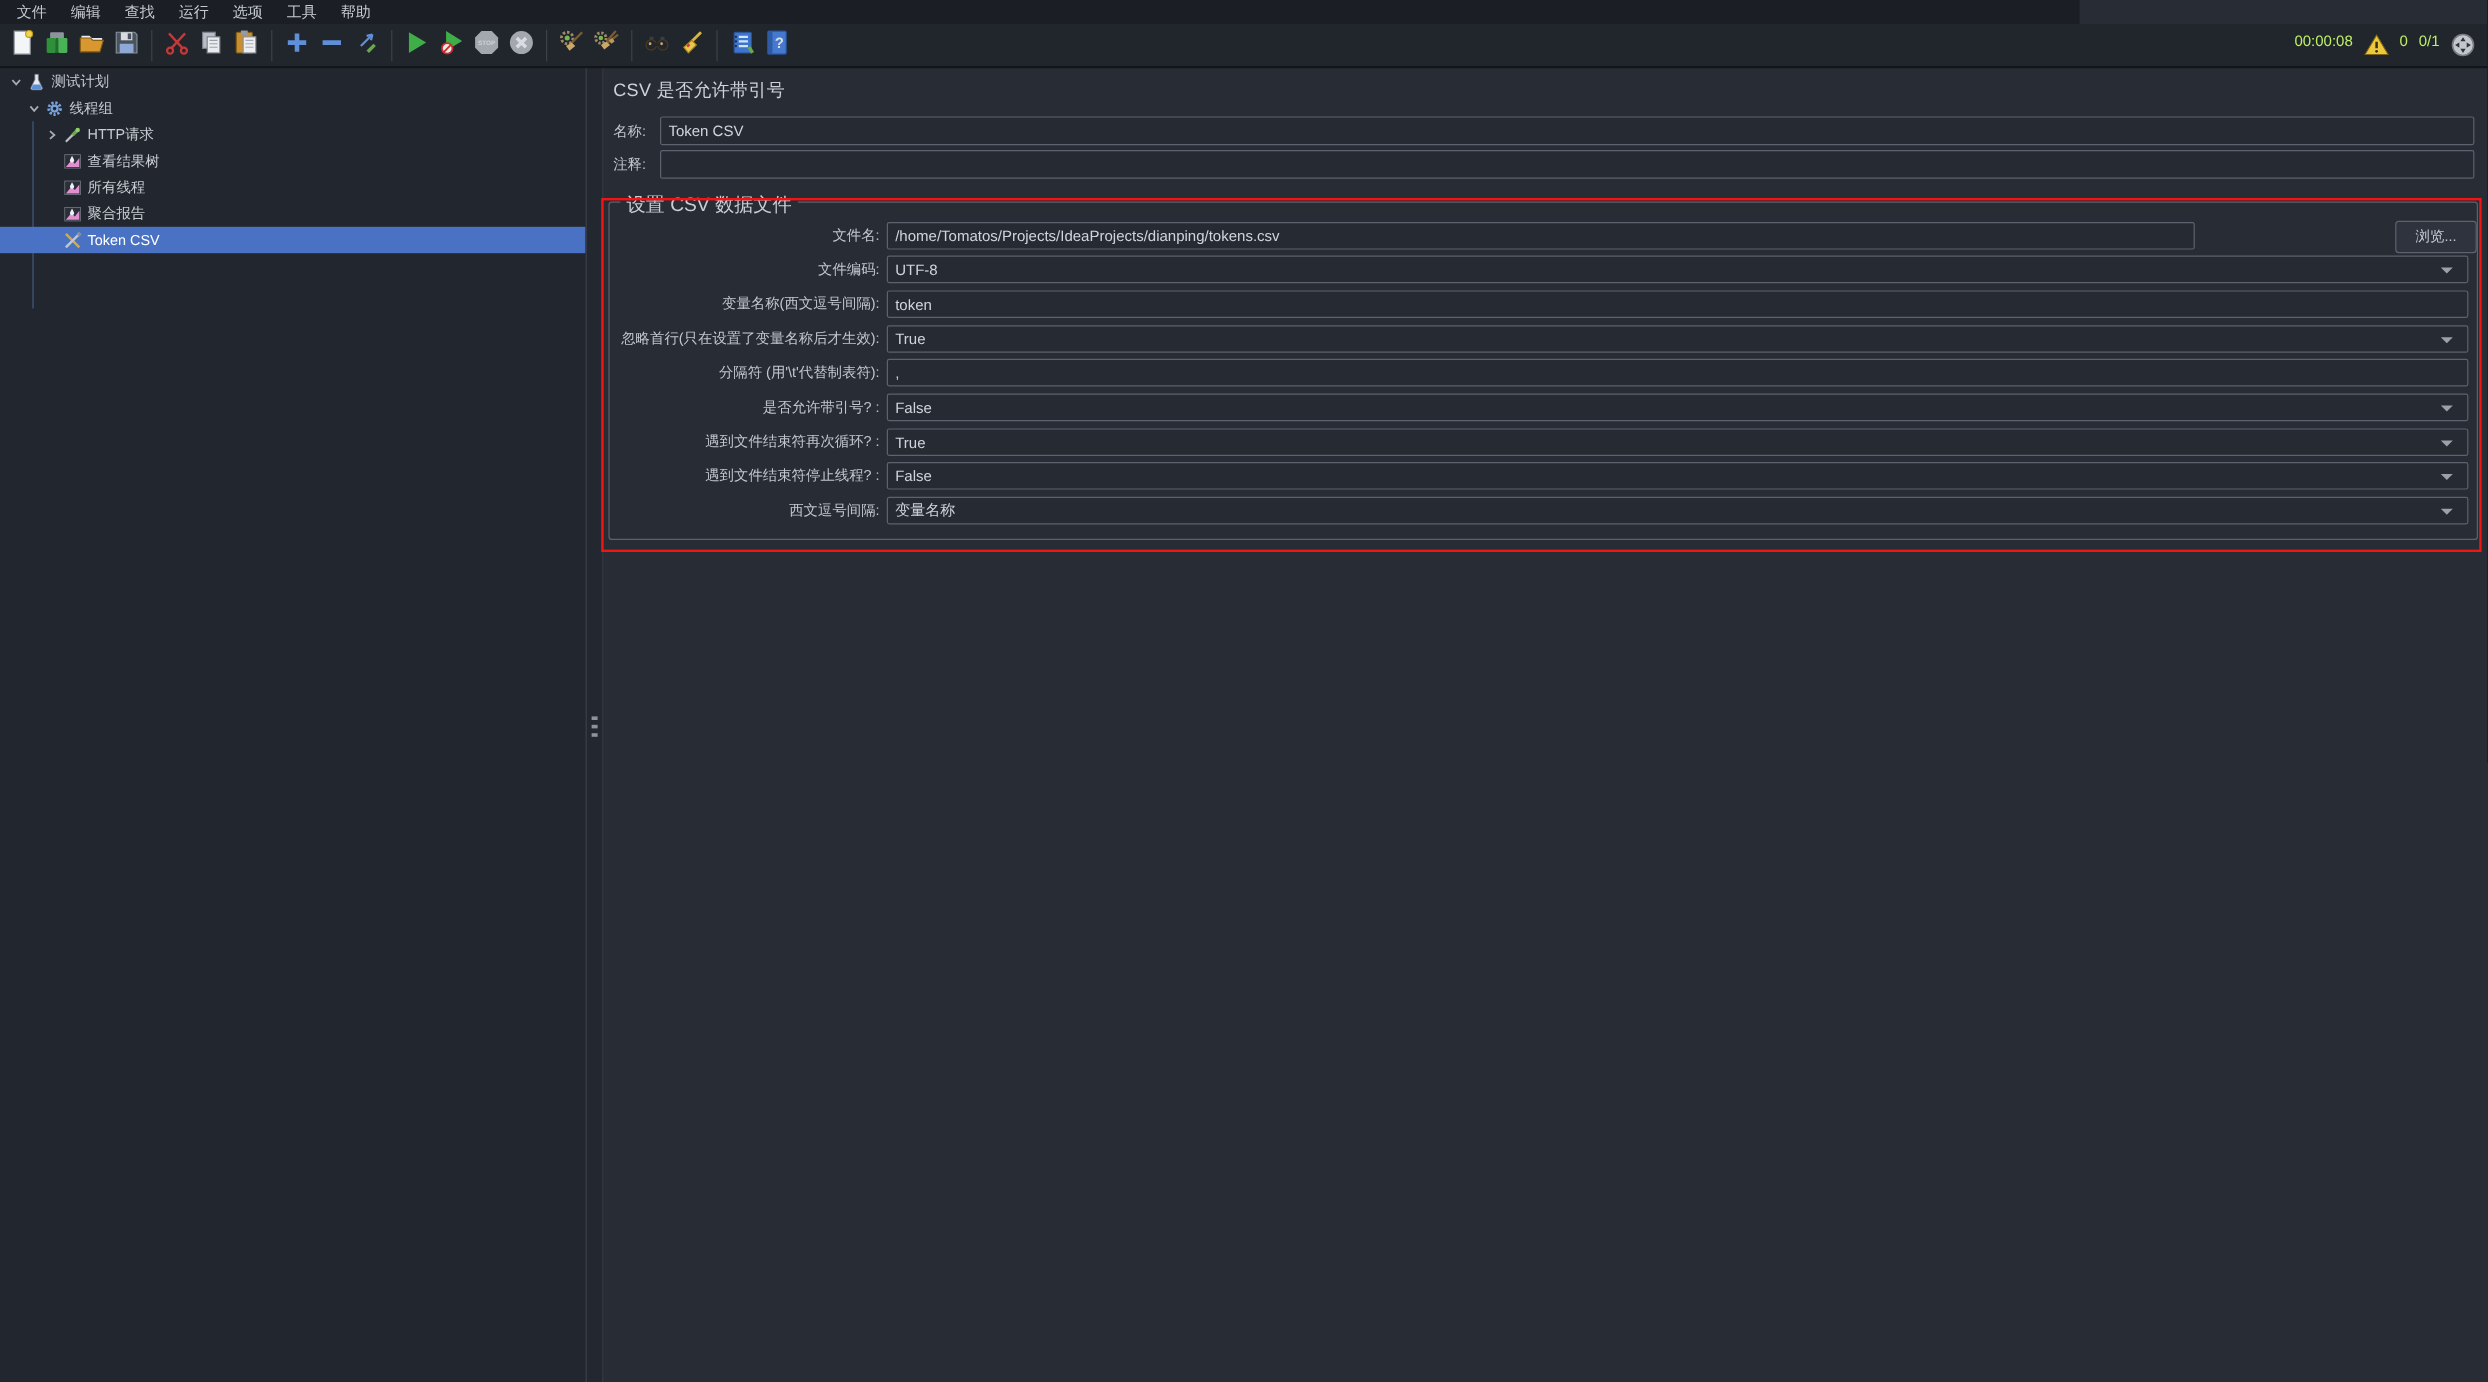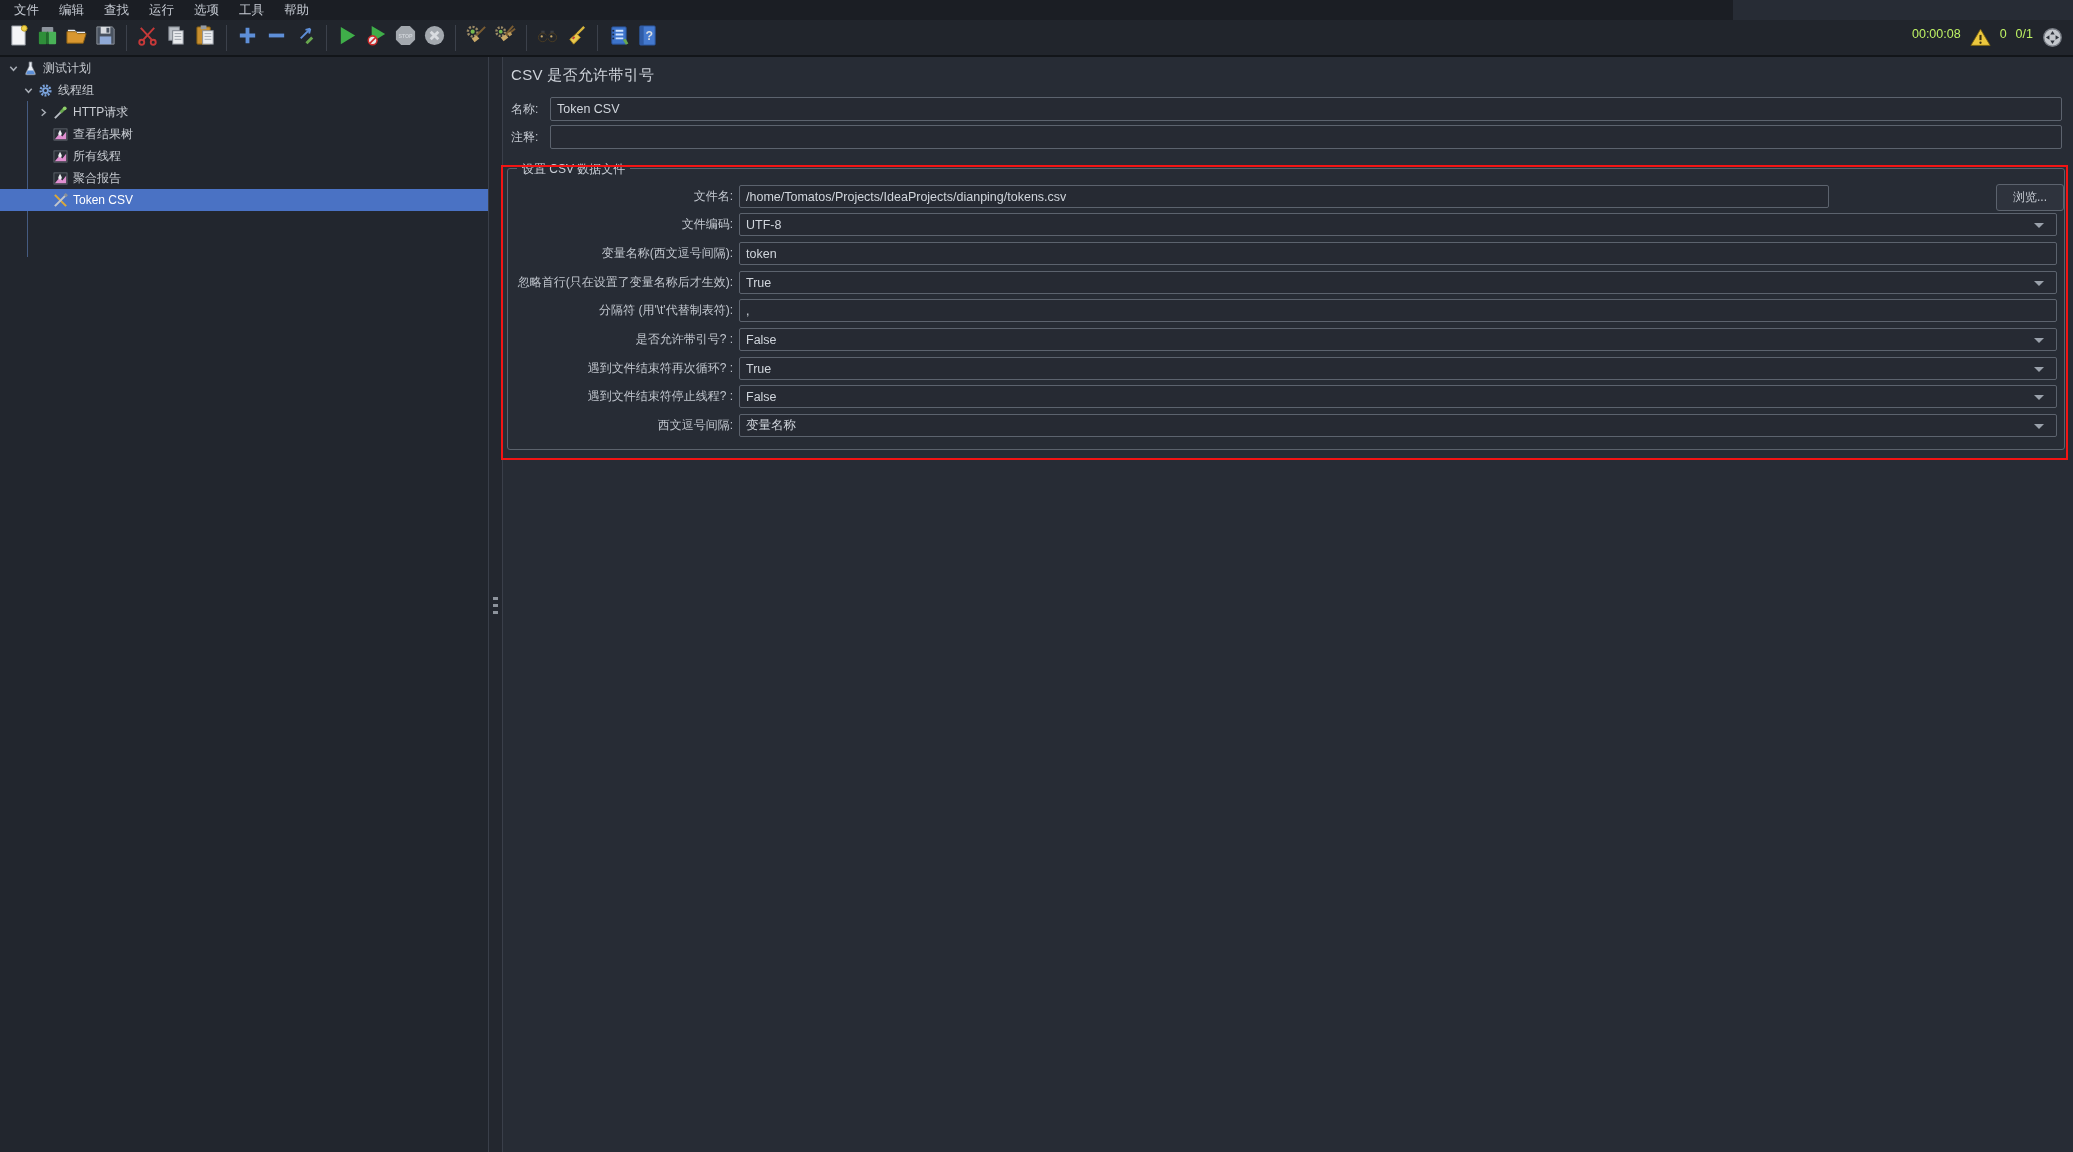--- a/index.html
+++ b/index.html
@@ -45,21 +45,21 @@
        color:#d0d5dc;font-size:12.5px;font-family:"Liberation Sans",sans-serif;
        padding:0 6px;box-sizing:border-box;outline:none;}
   #name-label{left:511px;top:97px;text-align:center;}
   #name-input{left:550px;top:97px;width:1512px;}
   #comment-label{left:511px;top:125px;}
   #comment-input{left:550px;top:125px;width:1512px;}
 
   #groupbox{position:absolute;left:507px;top:168px;width:1556px;height:280px;
             border:1px solid #5b626c;border-radius:3px;}
   #group-title{position:absolute;left:517px;top:161px;background:#272c35;padding:0 5px;
-               font-size:12px;color:#c9ced6;}
+               font-size:16px;color:#c9ced6;}
 
   .row-label{position:absolute;left:509px;width:224px;text-align:right;font-size:12px;
              color:#c2c7cf;line-height:23px;}
   .row-field{position:absolute;left:739px;width:1318px;height:23px;background:#262a33;
              border:1px solid #5c636e;border-radius:2px;box-sizing:border-box;
              font-size:12.5px;color:#d0d5dc;display:flex;align-items:center;padding:0 6px;}
   input.row-field{display:block;padding:0 6px;font-family:"Liberation Sans",sans-serif;outline:none;}
   .combo .arr{position:absolute;right:12px;top:9px;width:0;height:0;
               border-left:5px solid transparent;border-right:5px solid transparent;
               border-top:5.5px solid #9aa1ab;}

